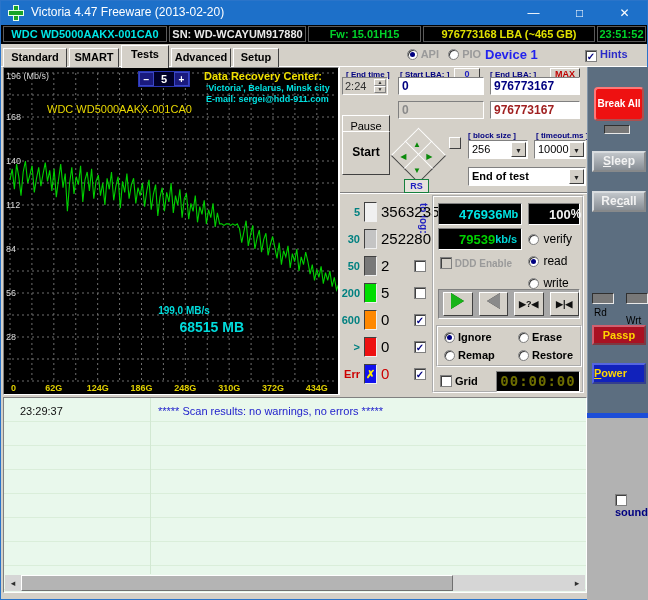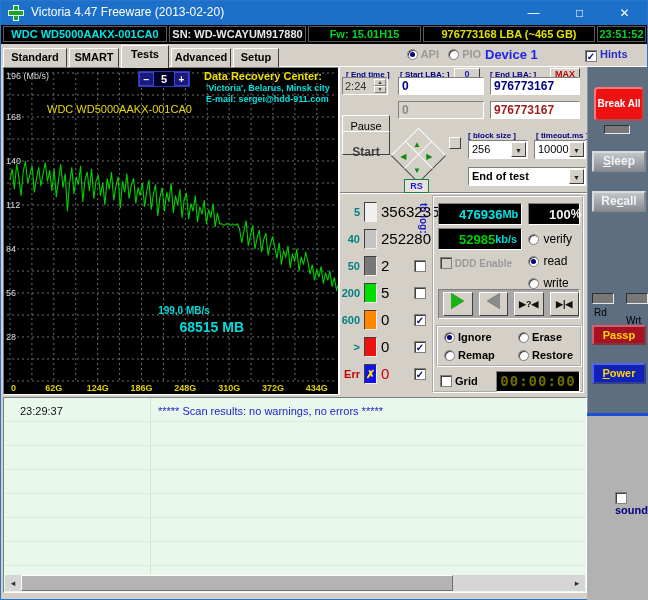--- a/index.html
+++ b/index.html
@@ -88,28 +88,28 @@
   .pbtn { width:31px; height:24px; background:#d4d0c8; border:1px solid #404040; border-top-color:#fff; border-left-color:#fff; text-align:center; line-height:22px; font-size:9px; font-weight:bold; color:#101010; }
   .tri { display:inline-block; width:0; height:0; border-style:solid; }
   .tri.play { border-width:8px 0 8px 13px; border-color:transparent transparent transparent #18b418; filter:drop-shadow(0 0 0.5px #004400); }
   .tri.back { border-width:8px 13px 8px 0; border-color:transparent #8a8a8a transparent transparent; filter:drop-shadow(0 0 0.5px #303030); }
   .agroup { position:absolute; left:2px; top:128px; width:146px; height:42px; border:2px groove #fff; }
   .seg7 { position:absolute; background:#000; border:1px solid #808080; border-bottom-color:#fff; border-right-color:#fff; color:#6e6e00; font-family:"DejaVu Sans Mono", monospace; font-weight:bold; font-size:14px; text-align:center; letter-spacing:1px; }
 
   
   .sidebar { position:absolute; left:586px; top:66px; width:62px; height:534px; }
   .sb-top { position:absolute; left:0; top:0; width:62px; height:346px; background:#5c6e80; border-left:1px solid #8496a8; }
-  .sb-bot { position:absolute; left:0; top:346px; width:62px; height:188px; background:#b2b2b2; border-top:3px solid #1d4ed8; }
+  .sb-bot { position:absolute; left:0; top:346px; width:62px; height:188px; background:#b2b2b2; border-top:5px solid #1d4ed8; }
   .break-btn { position:absolute; left:6px; top:20px; width:50px; height:34px; background:#ee1111; border:2px outset #ff7777; border-radius:4px; color:#fff; font-weight:bold; font-size:10px; text-align:center; line-height:30px; }
   .ind { position:absolute; background:#787878; border:1px solid #303030; border-bottom-color:#e8e8e8; border-right-color:#e8e8e8; }
   .sb-btn { position:absolute; left:4px; width:54px; height:21px; background:linear-gradient(#c2c6ca,#878e95); border:2px outset #d8dcdf; color:#f2f2f2; font-weight:bold; font-size:12px; text-align:center; line-height:17px; }
   .sb-btn u, .pwr u { text-decoration:underline; }
   .rdwrt-lbl { position:absolute; font-size:10px; color:#000; }
   .passp { position:absolute; left:4px; top:258px; width:54px; height:20px; background:#a81122; border:2px outset #d06070; color:#ffd700; font-weight:bold; font-size:11px; text-align:center; line-height:16px; }
-  .pwr { position:absolute; left:4px; top:296px; width:54px; height:21px; background:#1122bb; border:2px outset #5566e0; color:#ffd700; font-weight:bold; font-size:11px; text-align:center; line-height:17px; }
+  .pwr { position:absolute; left:4px; top:296px; width:54px; height:21px; background:#1122bb; border:2px outset #5566e0; color:#ffd700; font-weight:bold; font-size:11px; line-height:17px; }
   .sound-row { position:absolute; left:28px; top:76px; font-size:11px; font-weight:bold; color:#000080; }
   .api-spin { position:absolute; left:3px; top:222px; height:24px; }
 
   
   .log { position:absolute; left:2px; top:396px; width:584px; height:196px; background:#e9f8ec; border:1px solid #808080; border-bottom-color:#fff; border-right-color:#fff;
          background-image:repeating-linear-gradient(to bottom, transparent 0 23px, #daeeda 23px 24px); }
   .log-colline { position:absolute; left:146px; top:0; bottom:18px; width:1px; background:#d2e8d2; }
   .log-time { position:absolute; left:16px; top:7px; font-size:11px; color:#101010; }
   .log-msg { position:absolute; left:154px; top:7px; font-size:11px; color:#2222cc; }
   .hscroll { position:absolute; left:1px; bottom:1px; width:580px; height:16px; background:#d6d6d6; }
@@ -237,21 +237,21 @@
           <div>▼</div>
         </div>
     </div>
 
     <div class="inp" style="left:58px;top:10px;width:86px;height:18px;">0</div>
     <div class="inp" style="left:150px;top:10px;width:90px;height:18px;">976773167</div>
     <div class="inp dis" style="left:58px;top:34px;width:86px;height:18px;">0</div>
     <div class="inp red" style="left:150px;top:34px;width:90px;height:18px;">976773167</div>
 
     <div class="btn" style="left:2px;top:48px;width:48px;height:34px;line-height:20px;">Pause</div>
-    <div class="btn" style="left:2px;top:64px;width:48px;height:24px;line-height:40px;font-weight:bold;color:#404040;font-size:12px;">Start</div>
+    <div class="btn" style="left:2px;top:64px;width:48px;height:44px;line-height:40px;font-weight:bold;color:#000000;font-size:12px;">Start</div>
 
     <div class="diamond">
       <div class="dbtn" style="left:12px;top:-1px;"><span>▲</span></div>
       <div class="dbtn" style="left:-1px;top:12px;"><span>◀</span></div>
       <div class="dbtn" style="left:25px;top:12px;"><span>▶</span></div>
       <div class="dbtn" style="left:12px;top:25px;"><span>▼</span></div>
     </div>
     <div class="raised" style="position:absolute;left:109px;top:70px;width:12px;height:12px;"></div>
 
     <div class="lbl" style="left:128px;top:64px;">[ block size ]</div>
@@ -273,21 +273,21 @@
 
     <div class="rs-btn">RS</div>
     <div class="tolog">to log:</div>
 
     <div class="stat-row" style="top:134px;">
       <div class="sl">5</div>
       <div class="sb" style="background-color: rgb(240, 240, 240);"></div>
       <div class="sc">3563235</div>
     </div>
     <div class="stat-row" style="top:161px;">
-      <div class="sl">40</div>
+      <div class="sl">30</div>
       <div class="sb" style="background-color: rgb(196, 196, 196);"></div>
       <div class="sc">252280</div>
     </div>
     <div class="stat-row" style="top:188px;">
       <div class="sl">50</div>
       <div class="sb" style="background-color: rgb(120, 120, 120);"></div>
       <div class="sc">2</div>
       <span class="checkbox sk"></span>
     </div>
     <div class="stat-row" style="top:215px;">
@@ -318,21 +318,21 @@
     <div class="pgroup">
       <div class="lcd" style="left:4px;top:6px;width:84px;height:22px;color:#00e5e5;">
         <span style="font-size:13px;">476936</span>
         <span style="font-size:11px;">Mb</span>
       </div>
       <div class="lcd" style="left:94px;top:6px;width:52px;height:22px;color:#f0f0f0;">
         <span style="font-size:13px;">100</span>
         <span style="font-size:12px;">%</span>
       </div>
       <div class="lcd" style="left:4px;top:31px;width:84px;height:22px;">
-        <span style="font-size:13px;color:#00d000;">52985</span>
+        <span style="font-size:13px;color:#00d000;">79539</span>
         <span style="font-size:11px;color:#00d5d5;">kb/s</span>
       </div>
       <div style="position:absolute;left:6px;top:60px;font-size:10px;font-weight:bold;color:#9a9a9a;">
         <span class="checkbox dis"></span>
         <span>DDD Enable</span>
       </div>
       <div style="position:absolute;left:94px;top:32px;">
         <span class="radio"></span>
         <span class="radio-lbl">verify</span>
       </div>

